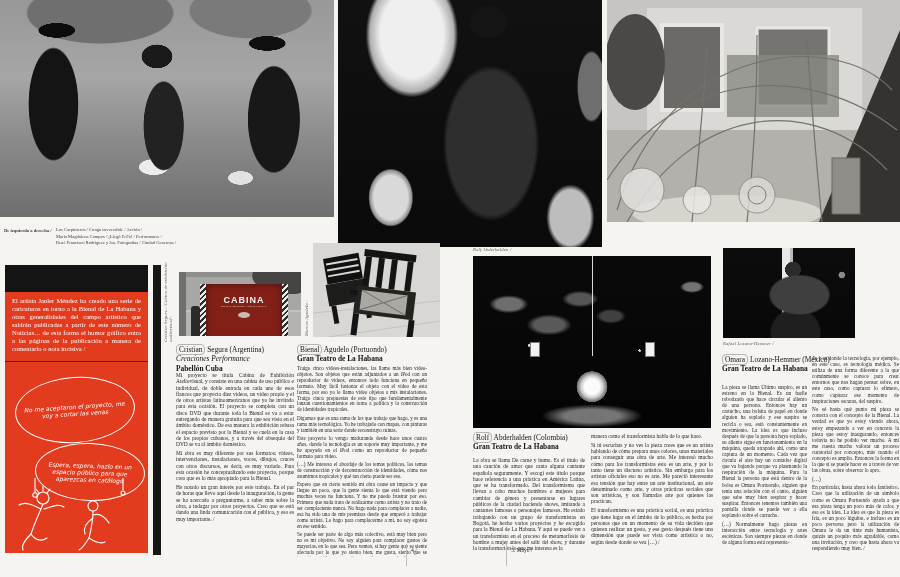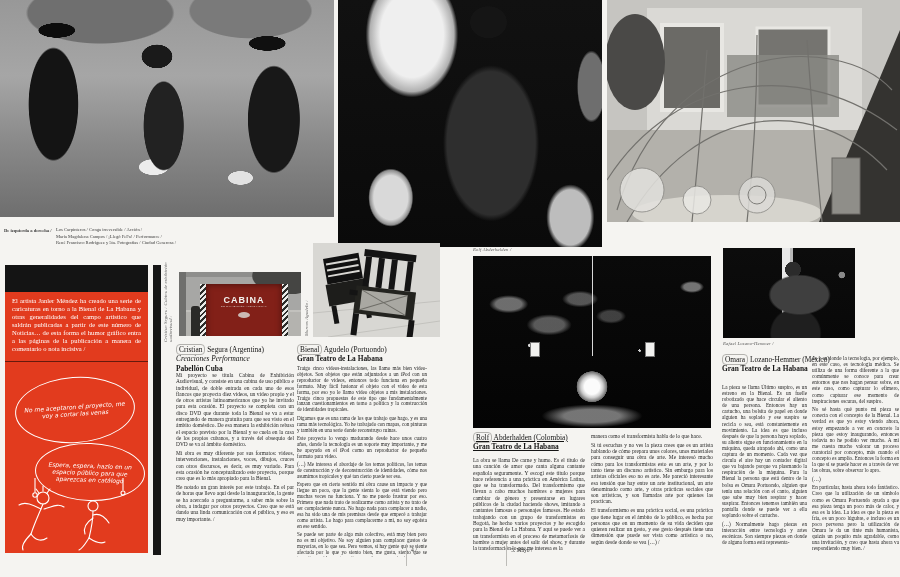--- a/index.html
+++ b/index.html
@@ -99,21 +99,21 @@
     radial-gradient(ellipse 20px 10px at 58% 35%, rgba(170,170,170,.35) 0 50%, transparent 75%),
     radial-gradient(ellipse 16px 8px at 92% 18%, rgba(220,220,220,.5) 0 50%, transparent 75%),
     radial-gradient(ellipse 70px 16px at 50% 93%, rgba(255,255,255,.45) 0 40%, transparent 72%),
     radial-gradient(circle 19px at 50% 76%, #fbfbfb 0 40%, #cdcdcd 58%, #6a6a6a 80%, transparent 82%),
     linear-gradient(180deg,#0a0a0a,#040404);}
   #disco-line{position:absolute;left:50%;top:0;width:1px;height:58%;background:#d8d8d8;}
   .disco-tag{position:absolute;width:8px;height:13px;background:#f2f2f0;border:1px solid #777;}
   #disco-tag-1{left:57px;top:86px;} #disco-tag-2{left:172px;top:86px;}
 
   #caption-rolf{left:473px;top:247px;}
-  #col-rolf-head{left:473px;top:433px;width:120px;text-decoration:underline;}
+  #col-rolf-head{left:473px;top:433px;width:120px;}
   #col-rolf-1{left:473px;top:457px;width:112px;height:100px;}
   #col-rolf-2{left:591px;top:433px;width:122px;height:124px;}
 
   #photo-lozano{left:723px;top:248px;width:132px;height:90px;background:
     radial-gradient(ellipse 52px 34px at 58% 52%, #3f3f3f 0 55%, transparent 60%),
     radial-gradient(circle 13px at 53% 24%, #2b2b2b 0 60%, transparent 62%),
     radial-gradient(ellipse 40px 40px at 55% 95%, #1f1f1f 0 60%, transparent 65%),
     radial-gradient(circle 6px at 90% 30%, #8a8a8a 0 50%, transparent 60%),
     linear-gradient(90deg, transparent 0 45%, #e8e8e8 45% 51%, #b9b9b9 51% 53%, transparent 53%),
     linear-gradient(180deg,#0c0c0c,#080808);}

